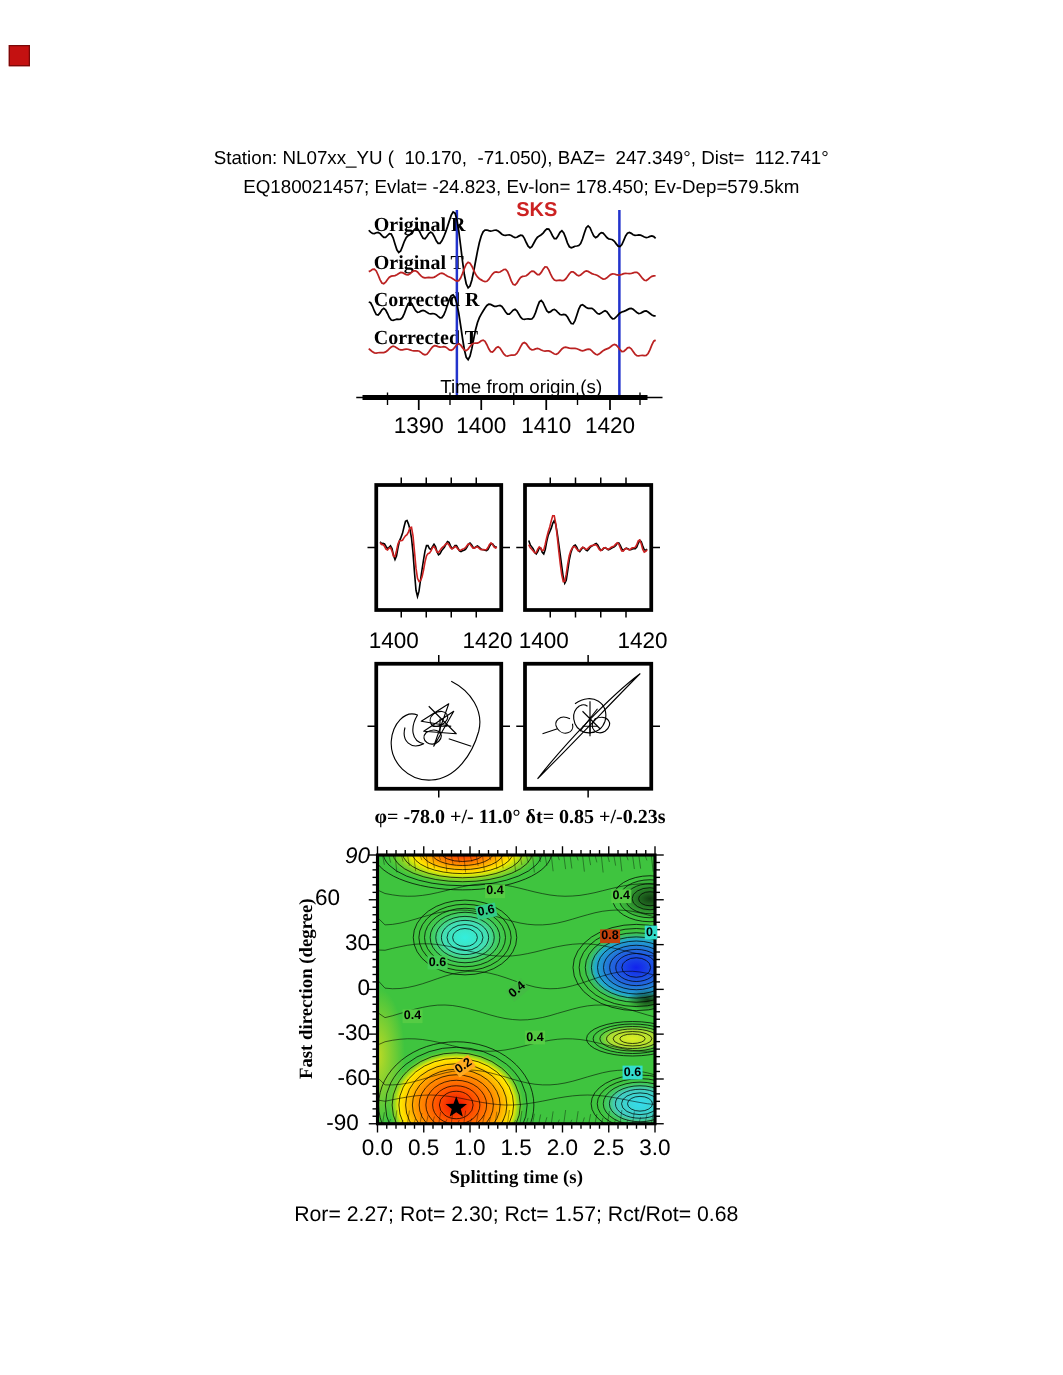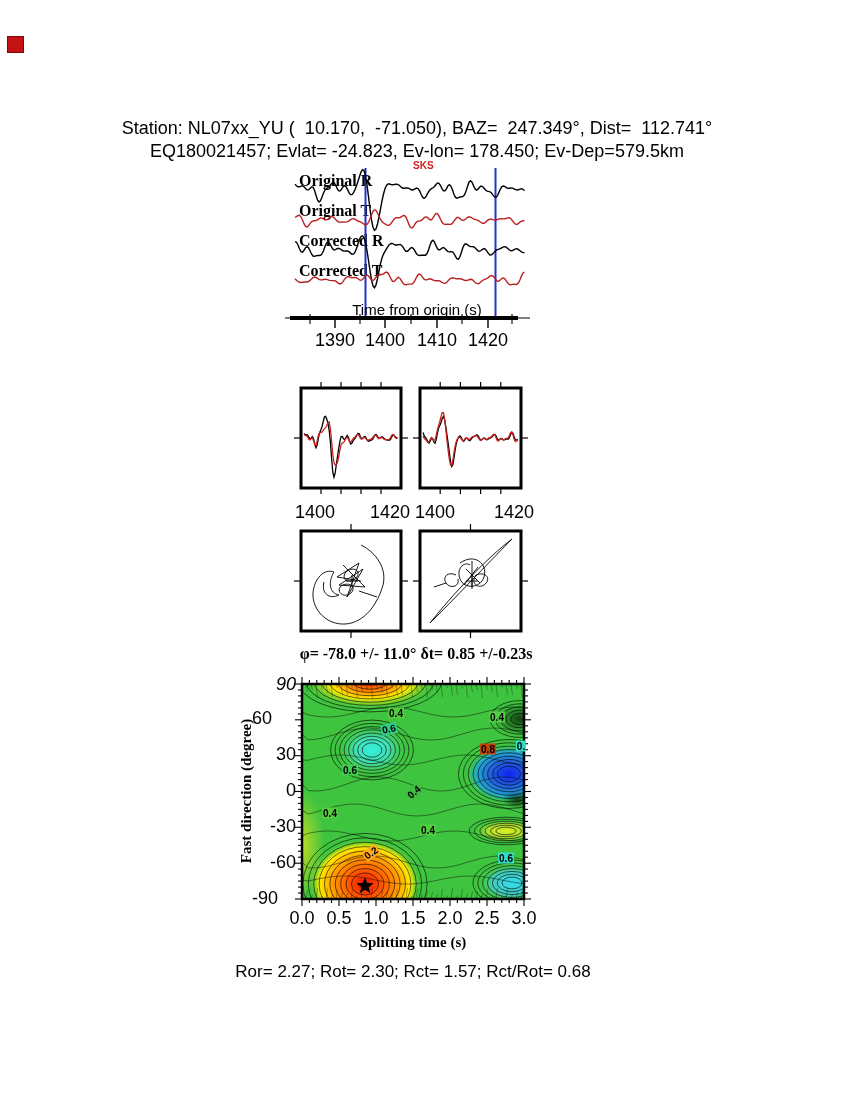--- a/index.html
+++ b/index.html
@@ -1,38 +1,38 @@
 <!DOCTYPE html>
 <html><head>
 <meta charset="utf-8">
 <style>
   html,body{margin:0;padding:0;background:#fff;}
   #page{position:relative;width:850px;height:1100px;background:#fff;overflow:hidden;
         font-family:"Liberation Sans",sans-serif;color:#000;}
   .abs{position:absolute;}
-  .hdr{left:0;width:834px;text-align:center;font-size:18px;white-space:pre;}
+  .hdr{left:0;width:834px;text-align:center;font-size:15px;white-space:pre;}
   .ctr{transform:translateX(-50%);white-space:pre;}
   .ticklbl{position:absolute;transform:translateX(-50%);font-size:18px;white-space:pre;}
   .tracelbl{position:absolute;font-family:"Liberation Serif",serif;font-weight:bold;font-size:16px;white-space:pre;}
   .axis-serif{font-family:"Liberation Serif",serif;font-weight:bold;font-size:15px;white-space:pre;}
   .clabel{position:absolute;font-size:10px;font-weight:bold;line-height:11px;padding:0 1px;
           transform:translate(-50%,-50%);white-space:pre;}
   svg{position:absolute;overflow:visible;}
 </style>
 </head>
 <body>
 
 <div id="page">
 
   <div class="abs" id="corner-marker" style="left: 7px; top: 36px; width: 15px; height: 15px; background: rgb(196, 17, 17); border: 1px solid rgb(122, 8, 8);"></div>
 
   <div class="abs hdr" style="top:118px;">Station: NL07xx_YU (  10.170,  -71.050), BAZ=  247.349°, Dist=  112.741°</div>
   <div class="abs hdr" style="top:141px;">EQ180021457; Evlat= -24.823, Ev-lon= 178.450; Ev-Dep=579.5km</div>
 
-  <div class="abs" id="sks-label" style="left: 413px; top: 160px; font-size: 10px; font-weight: bold; color: rgb(204, 34, 34);">SKS</div>
+  <div class="abs" id="sks-label" style="left: 413px; top: 160px; font-size: 16px; font-weight: bold; color: rgb(204, 34, 34);">SKS</div>
   <div class="abs tracelbl" style="left:299px;top:172px;">Original R</div>
   <div class="abs tracelbl" style="left:299px;top:202px;">Original T</div>
   <div class="abs tracelbl" style="left:299px;top:232px;">Corrected R</div>
   <div class="abs tracelbl" style="left:299px;top:262px;">Corrected T</div>
   <svg id="trace-svg" style="left:288px;top:158px;" width="244" height="172" viewBox="288 158 244 172">
       <line x1="365.5" y1="168" x2="365.5" y2="320" stroke="#2233cc" stroke-width="2"></line>
       <line x1="495.5" y1="168" x2="495.5" y2="320" stroke="#2233cc" stroke-width="2"></line>
       <polyline fill="none" stroke="#000000" stroke-width="1.4" points="295.0,184.2 296.5,185.7 298.0,186.8 299.5,186.9 301.0,186.2 302.5,185.9 304.0,186.7 305.5,188.5 307.0,189.9 308.5,189.9 310.0,188.4 311.5,186.9 313.0,187.2 314.5,190.2 316.0,195.2 317.5,199.9 319.0,202.0 320.5,200.8 322.0,197.1 323.5,193.0 325.0,190.1 326.5,188.6 328.0,187.6 329.5,186.2 331.0,184.3 332.5,182.7 334.0,182.8 335.5,184.9 337.0,188.1 338.5,190.6 340.0,191.0 341.5,189.2 343.0,186.8 344.5,185.6 346.0,186.6 347.5,189.4 349.0,192.6 350.5,194.6 352.0,194.6 353.5,192.7 355.0,189.6 356.5,185.7 358.0,181.3 359.5,176.5 361.0,172.1 362.5,169.6 364.0,170.5 365.5,175.7 367.0,184.8 368.5,196.6 370.0,209.0 371.5,219.8 373.0,227.2 374.5,230.3 376.0,228.9 377.5,224.0 379.0,216.9 380.5,208.8 382.0,200.9 383.5,194.0 385.0,188.8 386.5,185.5 388.0,184.0 389.5,184.0 391.0,184.5 392.5,184.8 394.0,184.6 395.5,184.2 397.0,184.1 398.5,184.8 400.0,186.0 401.5,187.4 403.0,188.2 404.5,188.3 406.0,188.0 407.5,187.9 409.0,188.4 410.5,189.4 412.0,190.0 413.5,189.8 415.0,188.9 416.5,188.1 418.0,188.5 419.5,190.7 421.0,194.0 422.5,197.0 424.0,198.3 425.5,197.3 427.0,194.6 428.5,191.8 430.0,189.8 431.5,188.7 433.0,187.8 434.5,186.5 436.0,184.5 437.5,183.1 439.0,183.3 440.5,185.5 442.0,188.6 443.5,190.9 445.0,190.9 446.5,188.6 448.0,185.8 449.5,184.6 451.0,186.3 452.5,190.1 454.0,194.5 455.5,197.4 457.0,198.2 458.5,197.7 460.0,197.0 461.5,196.8 463.0,196.4 464.5,194.8 466.0,191.2 467.5,186.4 469.0,182.2 470.5,180.7 472.0,182.2 473.5,185.6 475.0,188.8 476.5,190.1 478.0,189.2 479.5,187.3 481.0,186.1 482.5,186.5 484.0,188.2 485.5,190.0 487.0,191.1 488.5,191.4 490.0,191.8 491.5,193.0 493.0,195.1 494.5,196.9 496.0,197.3 497.5,195.6 499.0,192.3 500.5,188.8 502.0,186.5 503.5,186.0 505.0,186.7 506.5,187.8 508.0,188.3 509.5,188.2 511.0,188.0 512.5,188.1 514.0,188.8 515.5,189.6 517.0,190.0 518.5,189.8 520.0,189.1 521.5,188.7 523.0,189.3 524.5,190.7"></polyline>
       <polyline fill="none" stroke="#bb2222" stroke-width="1.4" points="295.0,217.3 296.5,216.6 298.0,215.5 299.5,215.3 301.0,216.8 302.5,220.0 304.0,223.7 305.5,226.4 307.0,227.0 308.5,225.8 310.0,223.6 311.5,221.8 313.0,220.9 314.5,220.7 316.0,220.5 317.5,219.8 319.0,218.8 320.5,218.0 322.0,218.1 323.5,218.9 325.0,219.7 326.5,219.9 328.0,219.1 329.5,217.7 331.0,216.6 332.5,216.6 334.0,217.6 335.5,219.3 337.0,220.9 338.5,221.9 340.0,222.2 341.5,222.1 343.0,222.0 344.5,222.1 346.0,222.1 347.5,221.7 349.0,220.8 350.5,219.7 352.0,218.8 353.5,218.6 355.0,219.1 356.5,220.1 358.0,221.0 359.5,221.6 361.0,222.2 362.5,223.1 364.0,224.2 365.5,224.9 367.0,224.5 368.5,222.4 370.0,218.8 371.5,214.7 373.0,211.4 374.5,209.8 376.0,210.5 377.5,213.0 379.0,216.4 380.5,219.5 382.0,221.6 383.5,223.0 385.0,223.9 386.5,224.8 388.0,225.3 389.5,225.0 391.0,223.5 392.5,221.3 394.0,219.2 395.5,217.9 397.0,217.6 398.5,217.8 400.0,217.6 401.5,216.7 403.0,215.6 404.5,215.5 406.0,217.2 407.5,220.7 409.0,224.7 410.5,227.5 412.0,228.0 413.5,226.5 415.0,224.0 416.5,222.0 418.0,221.1 419.5,221.0 421.0,220.6 422.5,219.4 424.0,217.9 425.5,216.9 427.0,217.1 428.5,218.4 430.0,219.7 431.5,219.7 433.0,217.9 434.5,215.4 436.0,213.5 437.5,213.6 439.0,215.9 440.5,219.3 442.0,222.3 443.5,224.0 445.0,224.4 446.5,224.3 448.0,224.2 449.5,224.4 451.0,224.3 452.5,223.2 454.0,221.2 455.5,219.0 457.0,217.5 458.5,217.5 460.0,218.6 461.5,220.0 463.0,220.6 464.5,220.0 466.0,218.7 467.5,217.4 469.0,216.8 470.5,217.1 472.0,218.0 473.5,218.9 475.0,219.4 476.5,219.8 478.0,220.4 479.5,221.3 481.0,222.5 482.5,223.3 484.0,223.2 485.5,222.3 487.0,220.9 488.5,219.7 490.0,219.1 491.5,219.2 493.0,219.7 494.5,220.1 496.0,220.0 497.5,219.5 499.0,218.9 500.5,218.7 502.0,218.8 503.5,218.9 505.0,218.8 506.5,218.3 508.0,217.8 509.5,217.8 511.0,218.9 512.5,220.8 514.0,222.8 515.5,224.2 517.0,224.4 518.5,223.4 520.0,222.1 521.5,221.1 523.0,220.7 524.5,220.6"></polyline>
       <polyline fill="none" stroke="#000000" stroke-width="1.4" points="295.0,241.6 296.5,242.2 298.0,245.0 299.5,248.8 301.0,251.7 302.5,252.1 304.0,250.3 305.5,247.8 307.0,246.6 308.5,247.8 310.0,250.8 311.5,254.0 313.0,256.0 314.5,256.3 316.0,255.8 317.5,255.4 319.0,255.5 320.5,255.3 322.0,253.9 323.5,250.7 325.0,246.5 326.5,243.1 328.0,241.8 329.5,243.1 331.0,245.9 332.5,248.6 334.0,249.9 335.5,249.6 337.0,248.7 338.5,248.3 340.0,248.8 341.5,249.9 343.0,250.8 344.5,251.1 346.0,250.9 347.5,251.0 349.0,251.7 350.5,253.1 352.0,254.2 353.5,254.1 355.0,252.1 356.5,248.4 358.0,243.8 359.5,239.4 361.0,236.5 362.5,235.8 364.0,237.9 365.5,242.9 367.0,250.6 368.5,260.3 370.0,270.6 371.5,279.8 373.0,285.9 374.5,287.7 376.0,284.9 377.5,278.7 379.0,270.9 380.5,263.6 382.0,258.0 383.5,254.1 385.0,251.3 386.5,248.8 388.0,246.4 389.5,244.4 391.0,243.4 392.5,243.5 394.0,244.3 395.5,245.0 397.0,245.0 398.5,244.6 400.0,244.4 401.5,245.2 403.0,247.2 404.5,249.6 406.0,251.3 407.5,251.3 409.0,249.8 410.5,248.1 412.0,247.5 413.5,248.7 415.0,251.2 416.5,253.7 418.0,255.2 419.5,255.5 421.0,255.2 422.5,255.1 424.0,255.3 425.5,255.2 427.0,253.5 428.5,249.9 430.0,245.3 431.5,241.5 433.0,240.3 434.5,242.1 436.0,245.6 437.5,248.7 439.0,249.9 440.5,249.3 442.0,248.0 443.5,247.5 445.0,248.5 446.5,250.2 448.0,251.6 449.5,251.9 451.0,251.6 452.5,251.9 454.0,253.6 455.5,256.4 457.0,258.8 458.5,259.1 460.0,256.5 461.5,252.0 463.0,247.3 464.5,244.4 466.0,243.8 467.5,244.8 469.0,246.0 470.5,246.6 472.0,246.6 473.5,246.7 475.0,247.7 476.5,249.3 478.0,250.8 479.5,251.3 481.0,250.5 482.5,249.3 484.0,248.6 485.5,249.4 487.0,251.4 488.5,253.6 490.0,255.0 491.5,254.9 493.0,253.6 494.5,251.9 496.0,250.4 497.5,249.6 499.0,249.1 500.5,248.5 502.0,247.7 503.5,246.9 505.0,246.7 506.5,247.4 508.0,248.7 509.5,250.0 511.0,250.8 512.5,250.6 514.0,249.7 515.5,248.9 517.0,248.8 518.5,249.6 520.0,250.8 521.5,252.0 523.0,252.6 524.5,252.6"></polyline>
@@ -472,21 +472,21 @@
       <line x1="302" y1="899.0" x2="295" y2="899.0" stroke="#000" stroke-width="1.1"></line>
       <line x1="524" y1="899.0" x2="531" y2="899.0" stroke="#000" stroke-width="1.1"></line>
     </svg>
   <div id="contour-yticks">
       <div style="position: absolute; left: 252px; width: 44px; text-align: right; font-size: 18px; top: 674px; font-style: italic;">90</div>
       <div style="position: absolute; left: 252px; width: 44px; font-size: 18px; top: 708px;">60</div>
       <div style="position: absolute; left: 252px; width: 44px; text-align: right; font-size: 18px; top: 744px;">30</div>
       <div style="position: absolute; left: 252px; width: 44px; text-align: right; font-size: 18px; top: 780px;">0</div>
       <div style="position: absolute; left: 252px; width: 44px; text-align: right; font-size: 18px; top: 816px;">-30</div>
       <div style="position: absolute; left: 252px; width: 44px; text-align: right; font-size: 18px; top: 852px;">-60</div>
-      <div style="position: absolute; left: 252px; width: 44px; text-align: left; font-size: 18px; top: 888px;">-90</div>
+      <div style="position: absolute; left: 252px; width: 44px; text-align: center; font-size: 18px; top: 888px;">-90</div>
     </div>
   <div id="contour-xticks">
       <div class="ticklbl" style="left: 302px; top: 908px; text-align: center;">0.0</div>
       <div class="ticklbl" style="left: 339px; top: 908px;">0.5</div>
       <div class="ticklbl" style="left: 376px; top: 908px;">1.0</div>
       <div class="ticklbl" style="left: 413px; top: 908px;">1.5</div>
       <div class="ticklbl" style="left: 450px; top: 908px;">2.0</div>
       <div class="ticklbl" style="left: 487px; top: 908px;">2.5</div>
       <div class="ticklbl" style="left: 524px; top: 908px;">3.0</div>
     </div>

